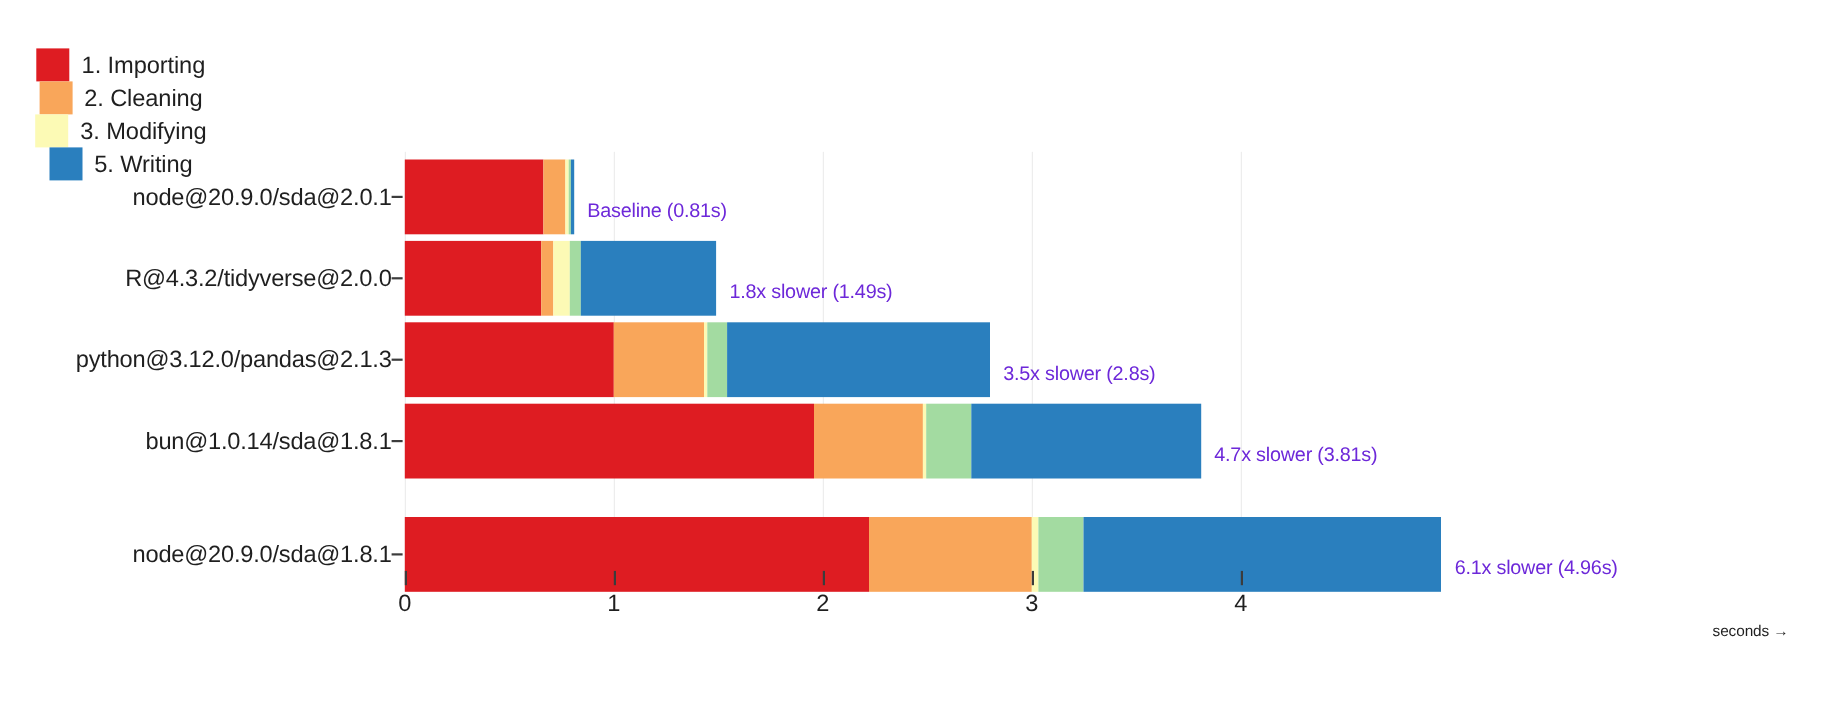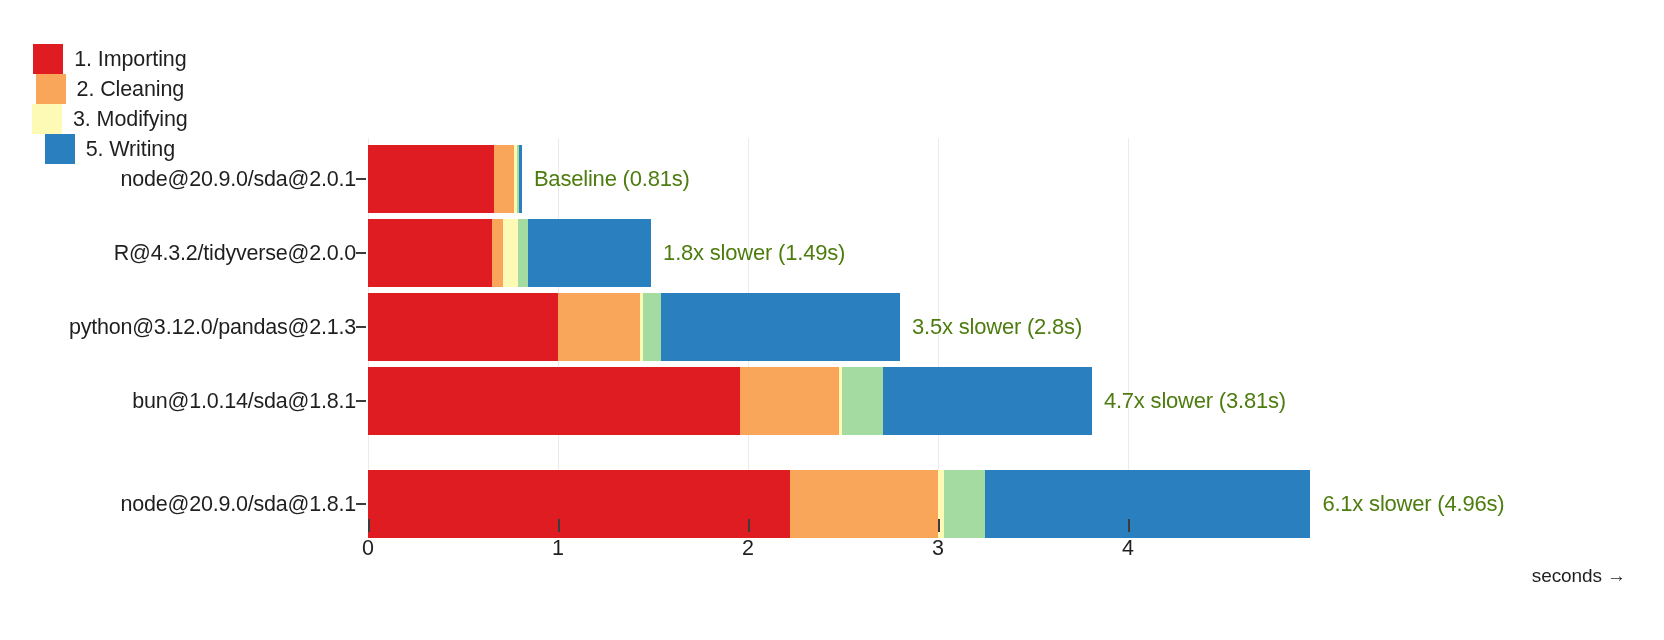--- a/index.html
+++ b/index.html
@@ -99,25 +99,25 @@
     position: absolute;
     top: 0;
     height: 68px;
     display: flex;
   }
   .seg {
     height: 100%;
   }
   .bar-annotation {
     position: absolute;
-    top: 0;
+    top: 12px;
     height: 68px;
     line-height: 68px;
-    font-size: 22px;
-    color: #4d7c0f;
+    font-size: 18px;
+    color: #6d28d9;
     white-space: nowrap;
     letter-spacing: -0.2px;
   }
 
   
   .axis {
     position: absolute;
     left: 0;
     top: 519px;
     width: 1664px;
@@ -134,21 +134,21 @@
     position: absolute;
     top: 17px;
     font-size: 21.5px;
     color: #1f1f1f;
     transform: translateX(-50%);
   }
   .axis-title {
     position: absolute;
     top: 46px;
     right: 38px;
-    font-size: 19px;
+    font-size: 14px;
     color: #1f1f1f;
     white-space: nowrap;
     letter-spacing: -0.1px;
   }
 </style>
 </head>
 <body>
 
 <div class="legend" id="legend">
     <div class="legend-item">

